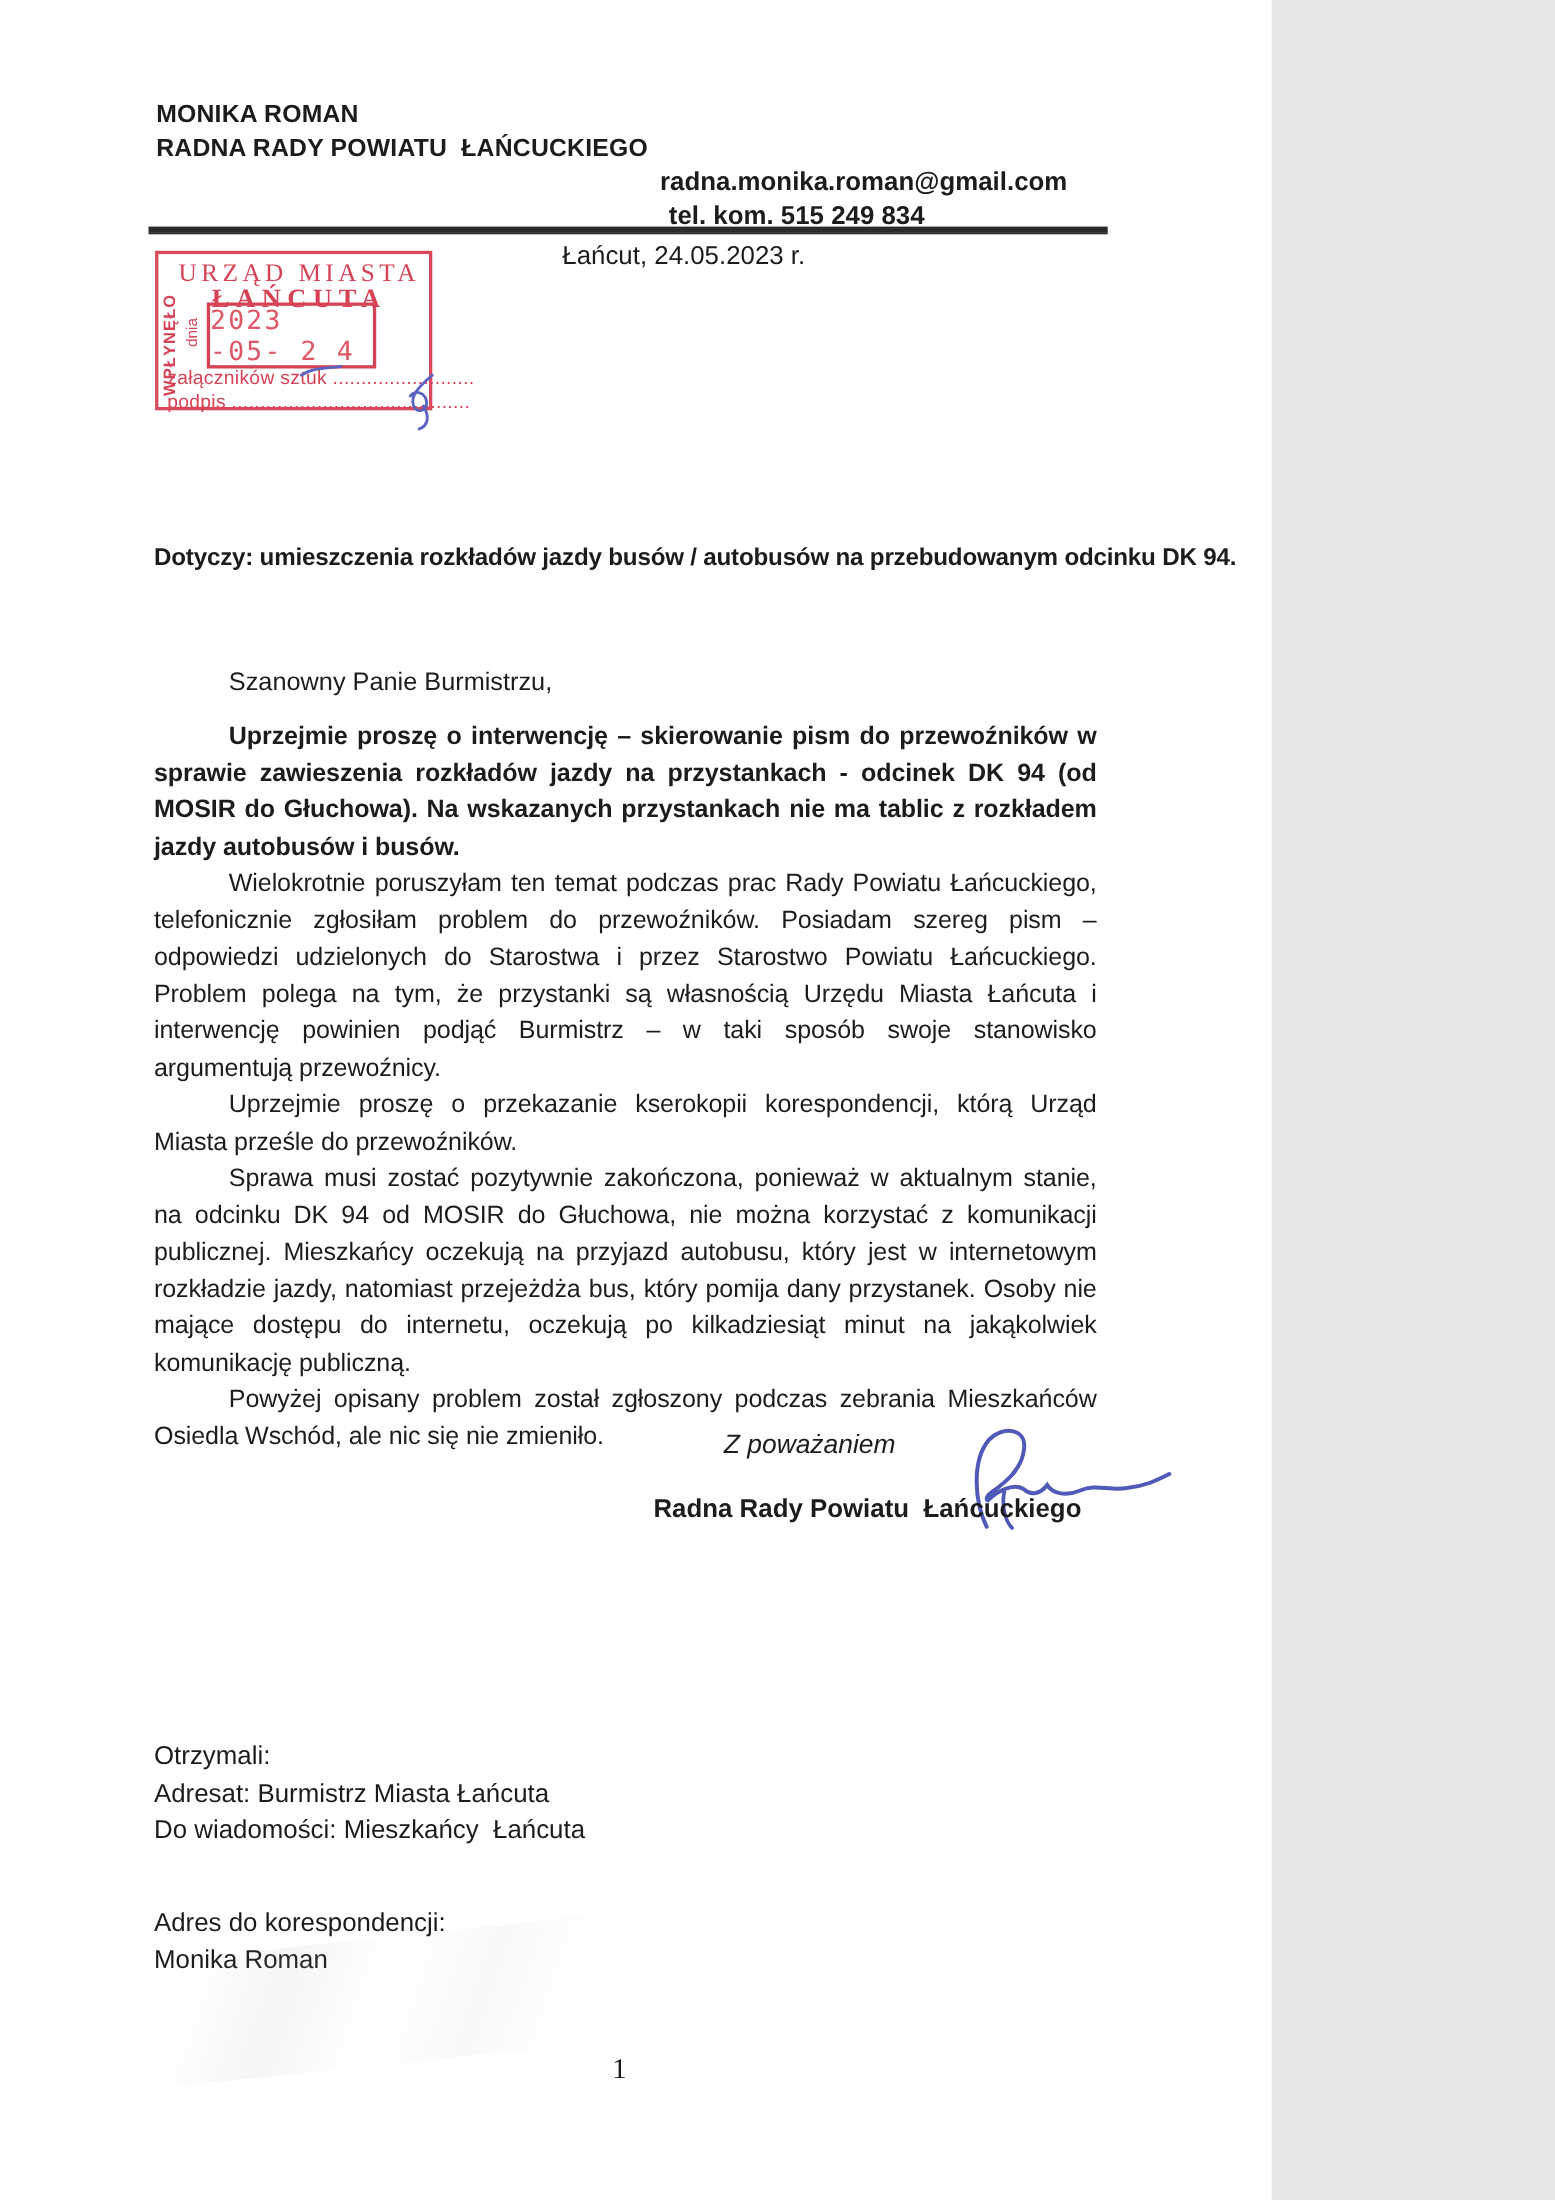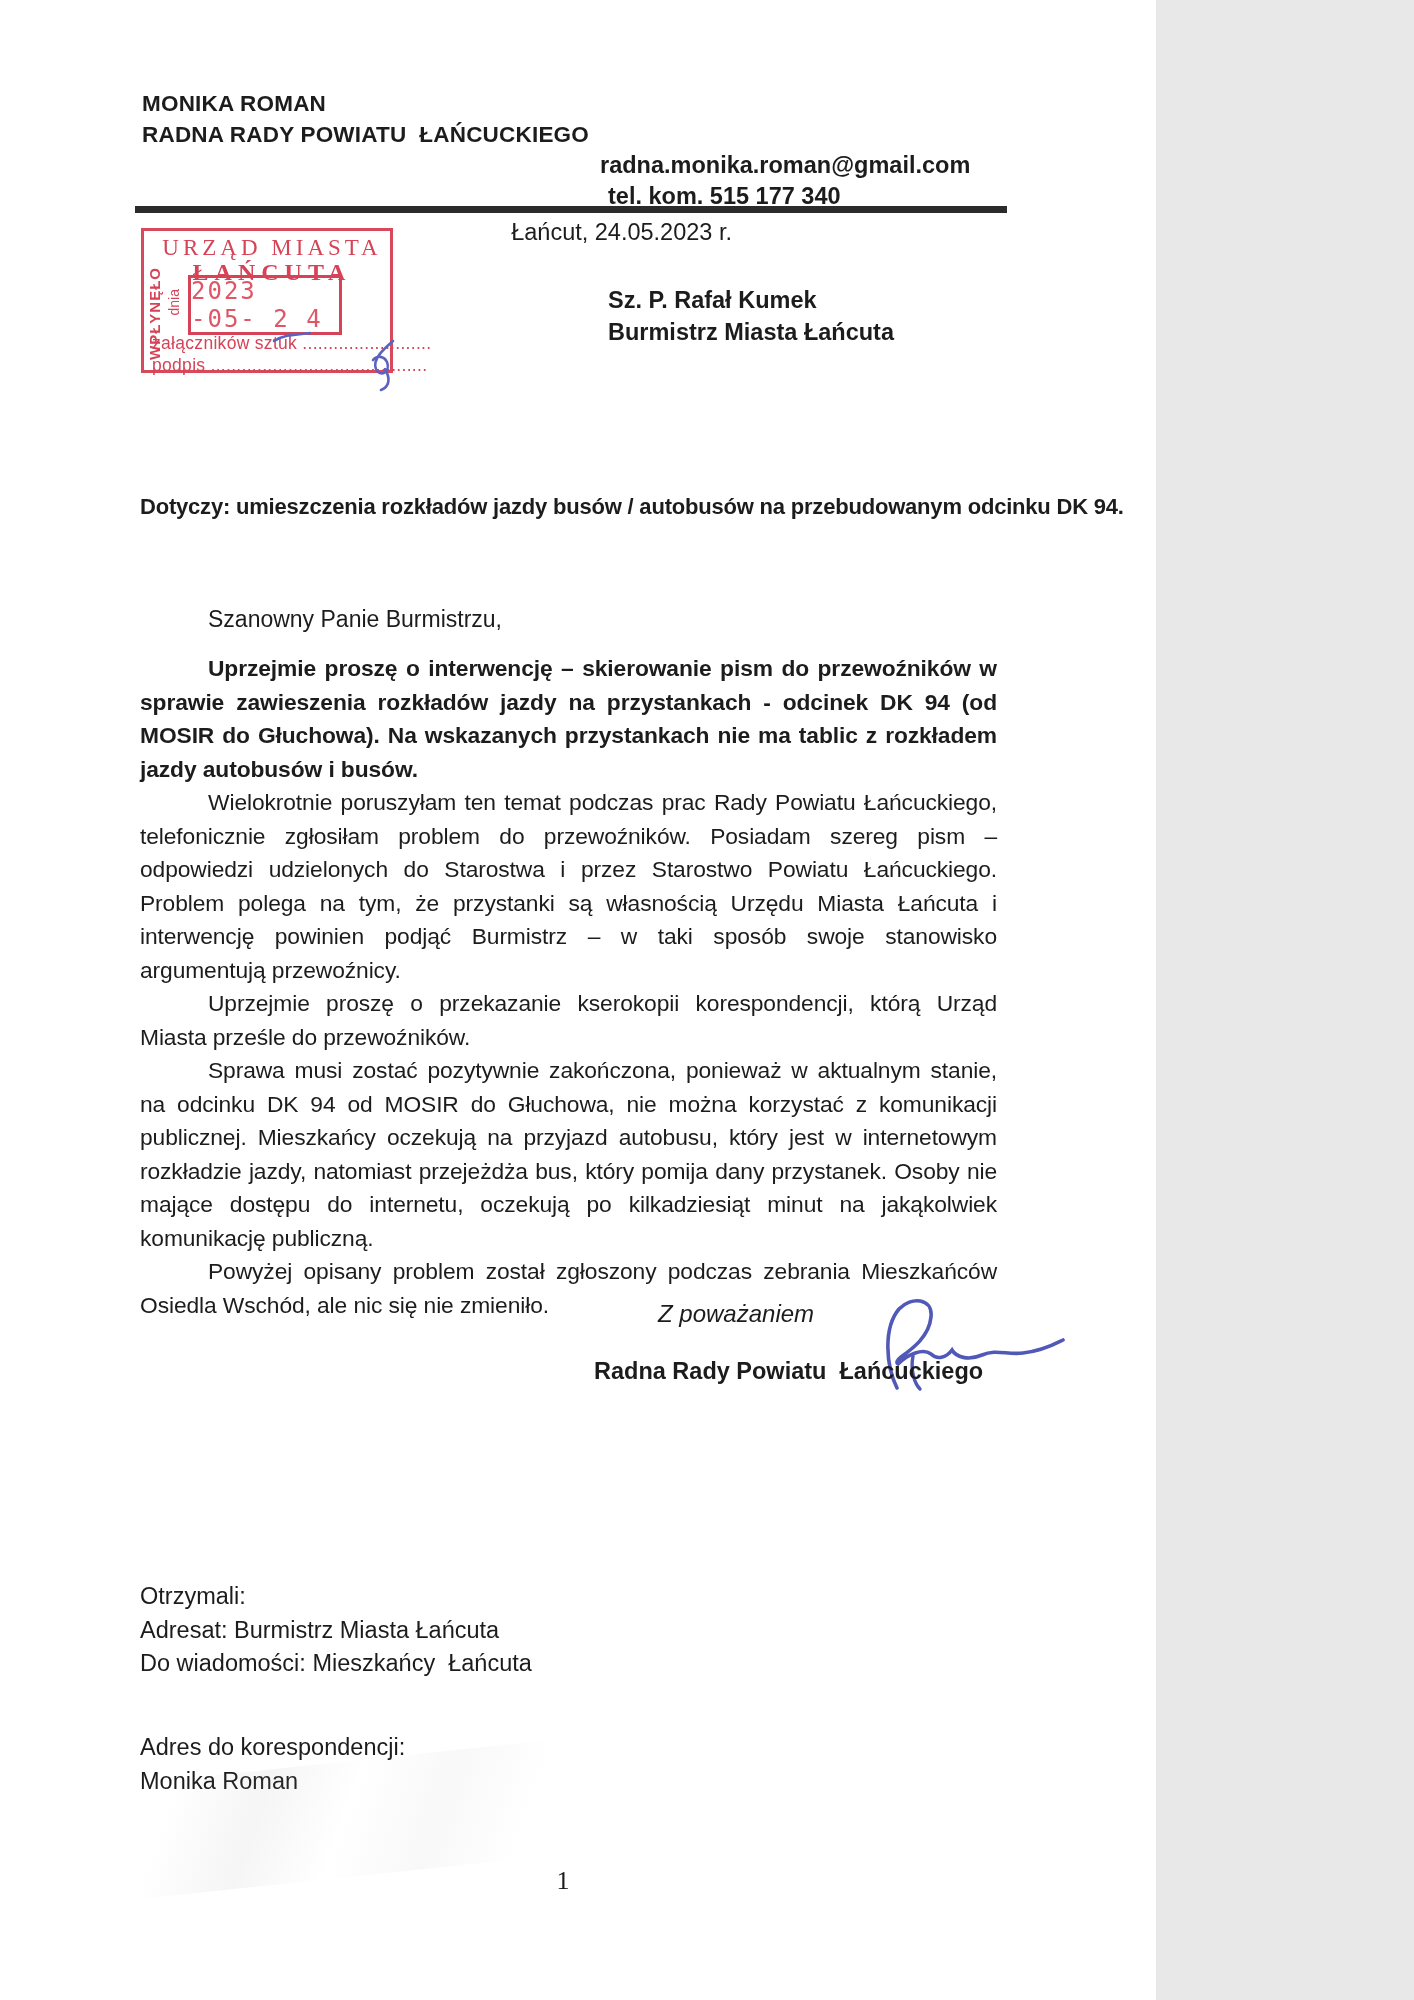--- a/index.html
+++ b/index.html
@@ -78,21 +78,21 @@
 
 <div class="page">
 
   <div class="abs sender">
     <div>MONIKA ROMAN</div>
     <div class="pre">RADNA RADY POWIATU  ŁAŃCUCKIEGO</div>
   </div>
 
   <div class="abs contact">
     <div>radna.monika.roman@gmail.com</div>
-    <div class="phone">tel. kom. 515 177 340</div>
+    <div class="phone">tel. kom. 515 249 834</div>
   </div>
 
   <div class="abs rule"></div>
 
   <div class="abs dateline">Łańcut, 24.05.2023 r.</div>
 
   <div class="abs stamp">
     <div class="stamp-title">URZĄD MIASTA</div>
     <div class="stamp-sub">ŁAŃCUTA</div>
     <div class="stamp-vert wplynelo">WPŁYNĘŁO</div>
@@ -102,24 +102,20 @@
     <div class="stamp-line sign"><span>podpis</span><span> ..........................................</span></div>
 
     <svg class="abs" style="left:128px; top:100px;" width="40" height="14" viewBox="0 0 40 14">
       <path d="M2,10 C12,3 26,4 38,2" stroke="#5b63c0" stroke-width="2.6" fill="none" stroke-linecap="round"></path>
     </svg>
     <svg class="abs" style="left:216px; top:108px;" width="40" height="54" viewBox="0 0 40 54">
       <path d="M33,2 C24,10 12,20 16,30 C20,39 31,33 27,23 C24,17 17,16 13,21 M25,30 C31,40 29,48 21,51" stroke="#5b63c0" stroke-width="2.6" fill="none" stroke-linecap="round"></path>
     </svg>
   </div>
 
-  <div class="abs recipient">
-    <div>Sz. P. Rafał Kumek</div>
-    <div>Burmistrz Miasta Łańcuta</div>
-  </div>
 
   <div class="abs subject">Dotyczy: umieszczenia rozkładów jazdy busów / autobusów na przebudowanym odcinku DK 94.</div>
 
   <div class="abs salutation">Szanowny Panie Burmistrzu,</div>
 
   <div class="abs body-text">
     <p class="b">Uprzejmie proszę o interwencję – skierowanie pism do przewoźników w sprawie zawieszenia rozkładów jazdy na przystankach - odcinek DK 94 (od MOSIR do Głuchowa). Na wskazanych przystankach nie ma tablic z rozkładem jazdy autobusów i busów.</p>
     <p>Wielokrotnie poruszyłam ten temat podczas prac Rady Powiatu Łańcuckiego, telefonicznie zgłosiłam problem do przewoźników. Posiadam szereg pism – odpowiedzi udzielonych do Starostwa i przez Starostwo Powiatu Łańcuckiego. Problem polega na tym, że przystanki są własnością Urzędu Miasta Łańcuta i interwencję powinien podjąć Burmistrz – w taki sposób swoje stanowisko argumentują przewoźnicy.</p>
     <p>Uprzejmie proszę o przekazanie kserokopii korespondencji, którą Urząd Miasta prześle do przewoźników.</p>
     <p>Sprawa musi zostać pozytywnie zakończona, ponieważ w aktualnym stanie, na odcinku DK 94 od MOSIR do Głuchowa, nie można korzystać z komunikacji publicznej. Mieszkańcy oczekują na przyjazd autobusu, który jest w internetowym rozkładzie jazdy, natomiast przejeżdża bus, który pomija dany przystanek. Osoby nie mające dostępu do internetu, oczekują po kilkadziesiąt minut na jakąkolwiek komunikację publiczną.</p>

